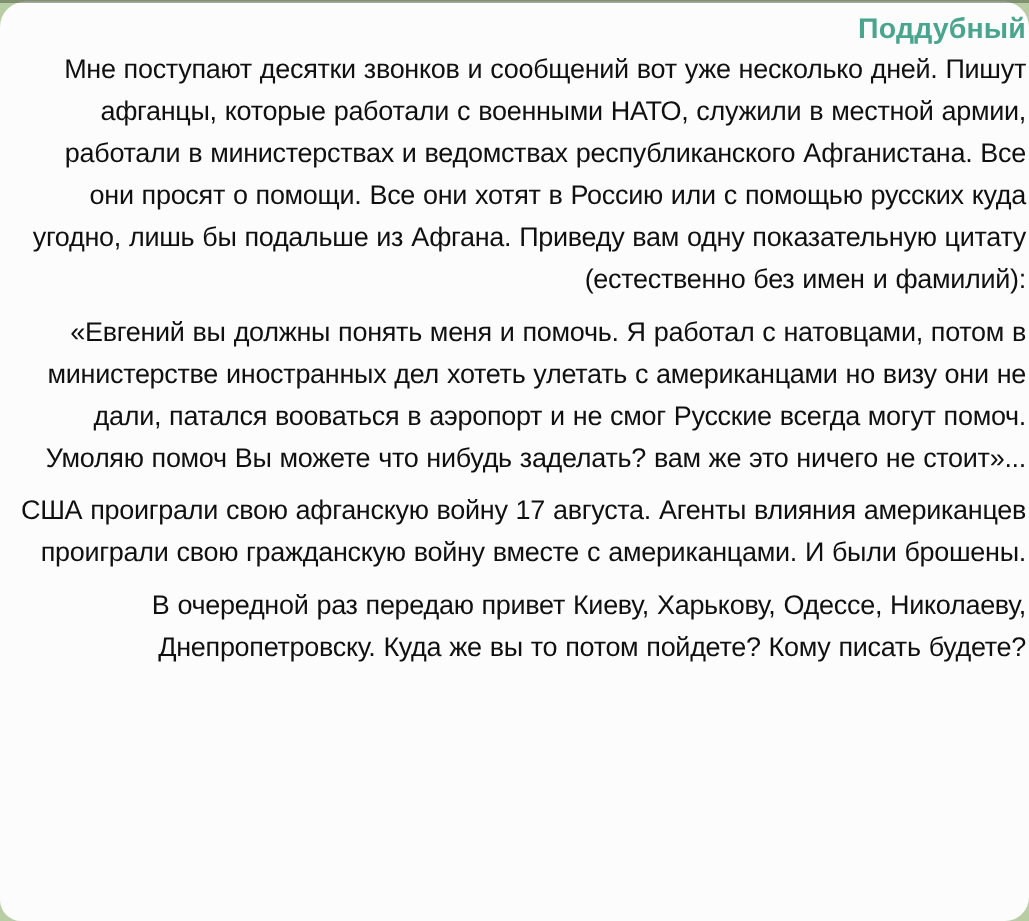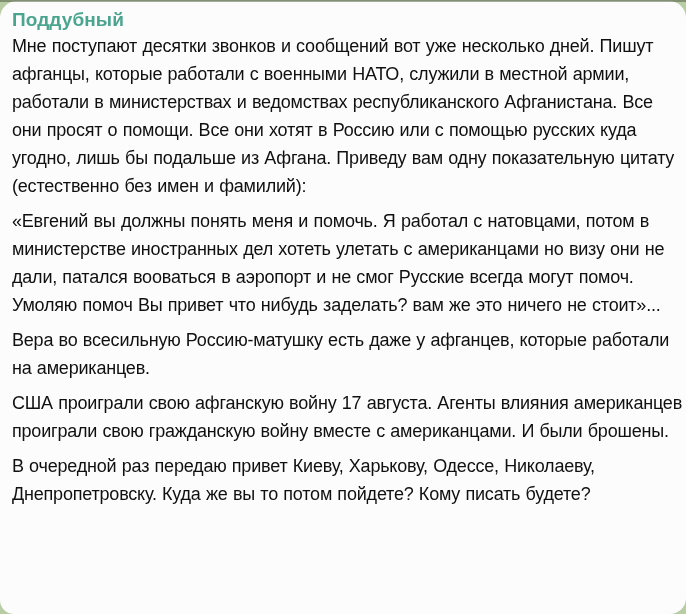--- a/index.html
+++ b/index.html
@@ -22,20 +22,21 @@
     z-index: 3;
   }
   .bubble {
     position: absolute;
     top: 1px; left: 0; right: 0; bottom: 0;
     background: #fcfcfc;
     border-radius: 17px 17px 16px 14px;
     box-sizing: border-box;
     padding: 6px 2px 4px 12px;
     z-index: 2;
+    text-align: right;
   }
   .channel-name {
     font-size: 19px;
     line-height: 25px;
     font-weight: 600;
     color: #4aa58e;
     letter-spacing: 0.1px;
     cursor: pointer;
   }
   .msg-text p {
@@ -54,19 +55,18 @@
 <body>
 
 <div class="top-shade"></div>
 
 <div class="bubble">
 
   <div class="channel-name">Поддубный</div>
 
   <div class="msg-text">
     <p>Мне поступают десятки звонков и сообщений вот уже несколько дней. Пишут афганцы, которые работали с военными НАТО, служили в местной армии, работали в министерствах и ведомствах республиканского Афганистана. Все они просят о помощи. Все они хотят в Россию или с помощью русских куда угодно, лишь бы подальше из Афгана. Приведу вам одну показательную цитату (естественно без имен и фамилий):</p>
-    <p>«Евгений вы должны понять меня и помочь. Я работал с натовцами, потом в министерстве иностранных дел хотеть улетать с американцами но визу они не дали, патался вооваться в аэропорт и не смог Русские всегда могут помоч. Умоляю помоч Вы привет что нибудь заделать? вам же это ничего не стоит»...</p>
-    <p>Вера во всесильную Россию-матушку есть даже у афганцев, которые работали на американцев.</p>
+    <p>«Евгений вы должны понять меня и помочь. Я работал с натовцами, потом в министерстве иностранных дел хотеть улетать с американцами но визу они не дали, патался вооваться в аэропорт и не смог Русские всегда могут помоч. Умоляю помоч Вы можете что нибудь заделать? вам же это ничего не стоит»...</p>
     <p>США проиграли свою афганскую войну 17 августа. Агенты влияния американцев проиграли свою гражданскую войну вместе с американцами. И были брошены.</p>
     <p>В очередной раз передаю привет Киеву, Харькову, Одессе, Николаеву, Днепропетровску. Куда же вы то потом пойдете? Кому писать будете?</p>
   </div>
 
 </div>
 
 </body></html>

